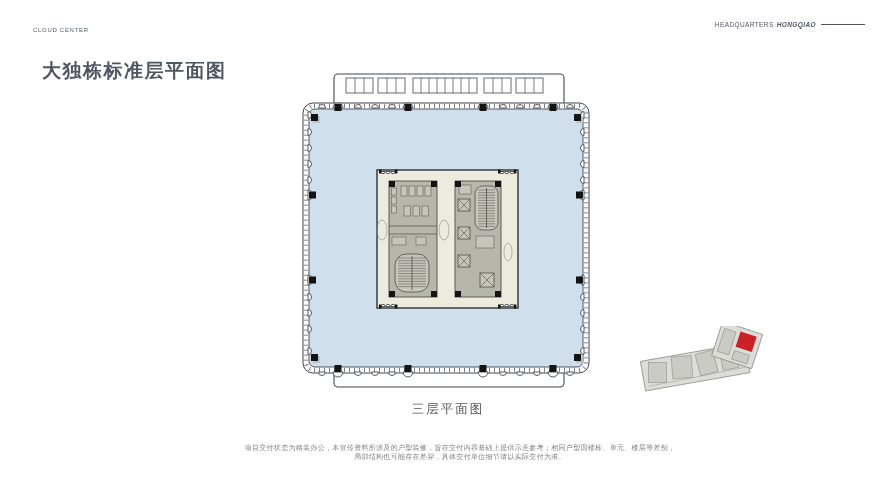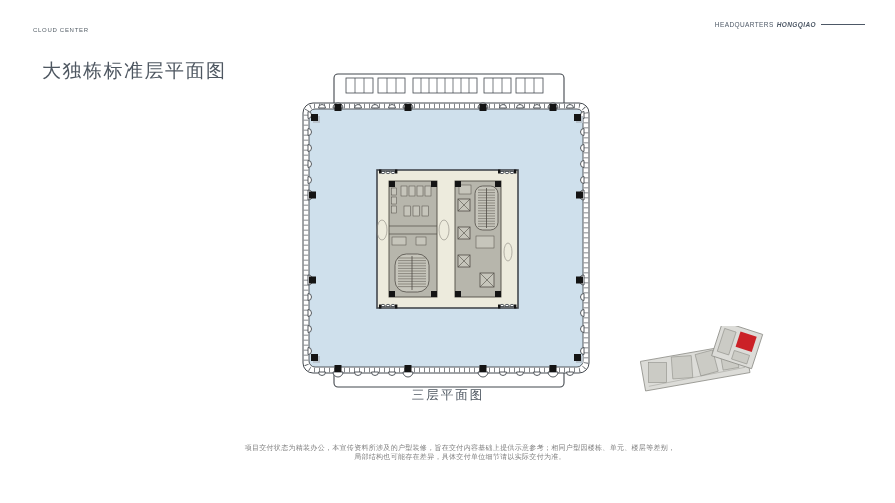--- a/index.html
+++ b/index.html
@@ -13,25 +13,25 @@
     font-size:6px;letter-spacing:.7px;color:#566069;font-weight:500;
   }
   .hdr-right{
     position:absolute;top:21px;right:30px;display:flex;align-items:center;
     font-size:6.5px;color:#4d5866;letter-spacing:.4px;white-space:nowrap;
   }
   .hdr-right .it{font-style:italic;font-weight:700;margin-left:3px;}
   .hdr-line{width:44px;height:1px;background:#4d5866;margin-left:5px;}
   .page-title{
     position:absolute;left:42px;top:58px;
-    font-size:19px;color:#4e5761;letter-spacing:1.5px;font-weight:400;
+    font-size:19px;color:#4e5761;letter-spacing:1.5px;font-weight:700;
   }
   .plan-wrap{position:absolute;left:278px;top:58px;width:340px;height:336px;}
   .plan-caption{
-    position:absolute;left:278px;top:387px;width:340px;text-align:center;
+    position:absolute;left:278px;top:401px;width:340px;text-align:center;
     font-size:12.5px;color:#4e5761;letter-spacing:2px;
   }
   .locator{position:absolute;left:640px;top:326px;width:135px;height:72px;}
   .disclaimer{
     position:absolute;left:60px;top:443px;width:800px;text-align:center;
     font-size:7px;line-height:9px;color:#7f7f7f;letter-spacing:.3px;
   }
 </style>
 </head>
 <body>

